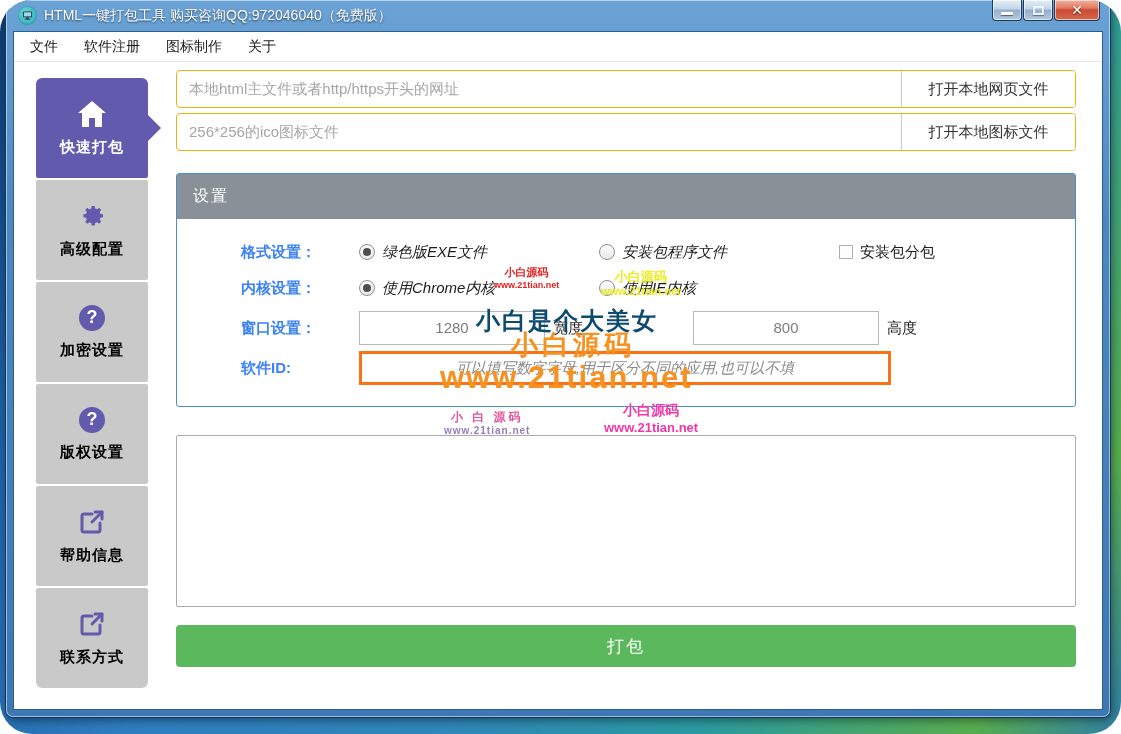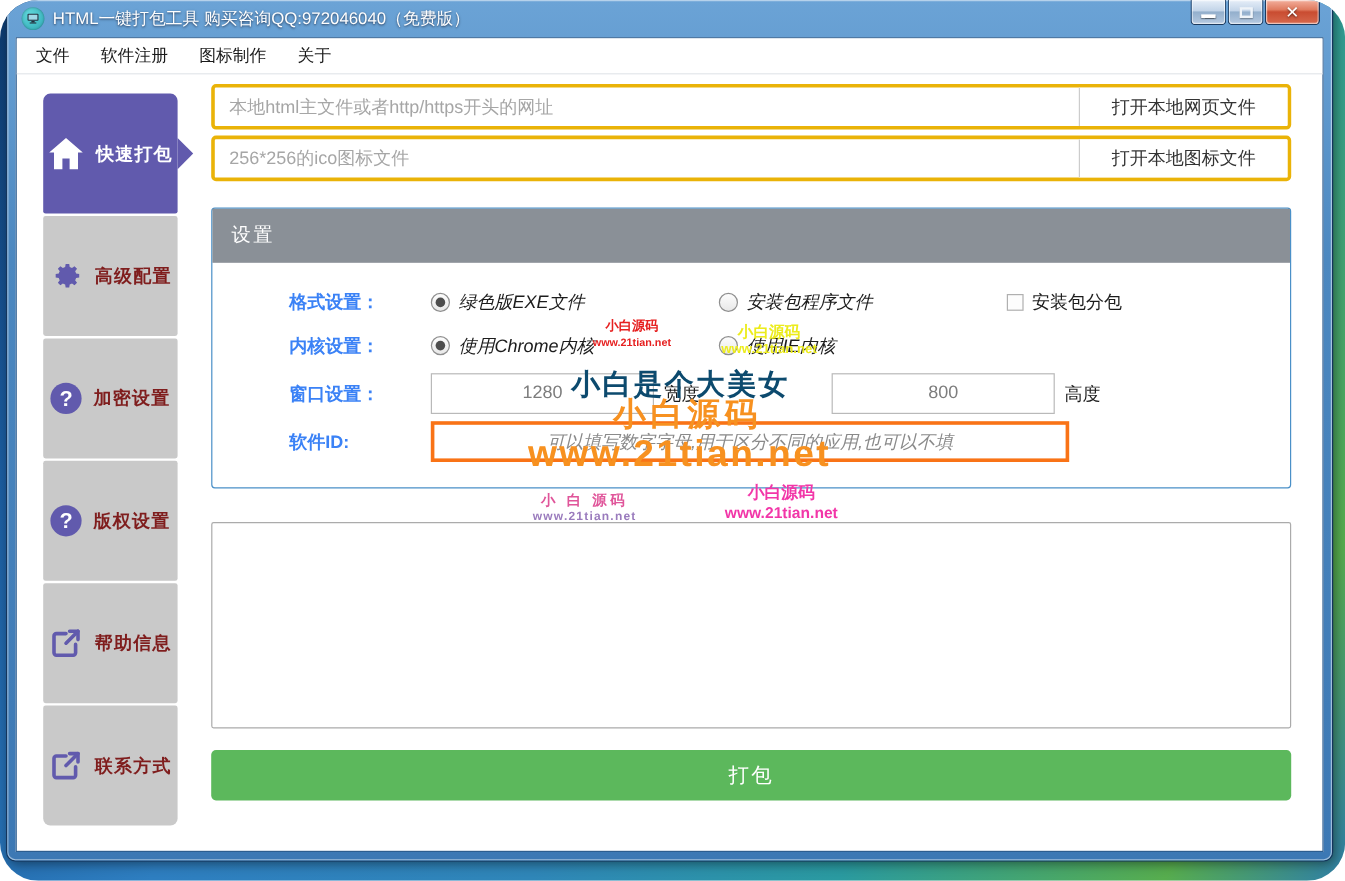--- a/index.html
+++ b/index.html
@@ -55,43 +55,43 @@
     font-size:14px; color:#1a1a1a; border-bottom:1px solid #e3e6ea; background:#fff;
   }
   .menu-item { cursor:default; }
 
   .content { position:absolute; left:0; top:31px; right:0; bottom:0; }
 
   
   .sidebar { position:absolute; left:22px; top:15px; width:112px; }
   .side-item {
     position:relative; width:112px; height:100px; margin-bottom:2px;
-    background:#c9c9c9; display:flex; flex-direction:row; align-items:center; justify-content:center;
+    background:#c9c9c9; display:flex; flex-direction:column; align-items:center; justify-content:center;
     gap:10px; cursor:pointer; border-radius:2px;
   }
   .side-item:first-child { border-radius:6px 6px 2px 2px; }
   .side-item:last-child { border-radius:2px 2px 6px 6px; }
-  .side-item .lbl { font-size:15px; font-weight:700; color:#7f1d1d; letter-spacing:1px; }
+  .side-item .lbl { font-size:15px; font-weight:700; color:#000000; letter-spacing:1px; }
   .side-item.active { background:#615aad; }
   .side-item.active .lbl { color:#fff; }
   .side-item.active::after {
     content:""; position:absolute; right:-13px; top:50%; margin-top:-13px;
     border-left:13px solid #615aad; border-top:13px solid transparent; border-bottom:13px solid transparent;
   }
   .q-icon {
     width:26px; height:26px; border-radius:50%; background:#615aad; color:#fff;
     font-size:18px; font-weight:700; display:flex; align-items:center; justify-content:center;
   }
 
   
   .main { position:absolute; left:162px; top:0; width:900px; height:648px; }
 
   .src-row {
     position:absolute; left:0; width:900px; height:38px;
-    border:3px solid #eab308; border-radius:4px; background:#fff; display:flex; overflow:hidden;
+    border:1px solid #eab308; border-radius:4px; background:#fff; display:flex; overflow:hidden;
   }
   .src-row .ph {
     flex:1; display:flex; align-items:center; padding-left:12px;
     font-size:15px; color:#a6a6a6; cursor:text;
   }
   .src-row .open-btn {
     width:174px; border-left:1px solid #ccc; display:flex; align-items:center; justify-content:center;
     font-size:15px; color:#333; cursor:pointer; background:#fff;
   }
 

